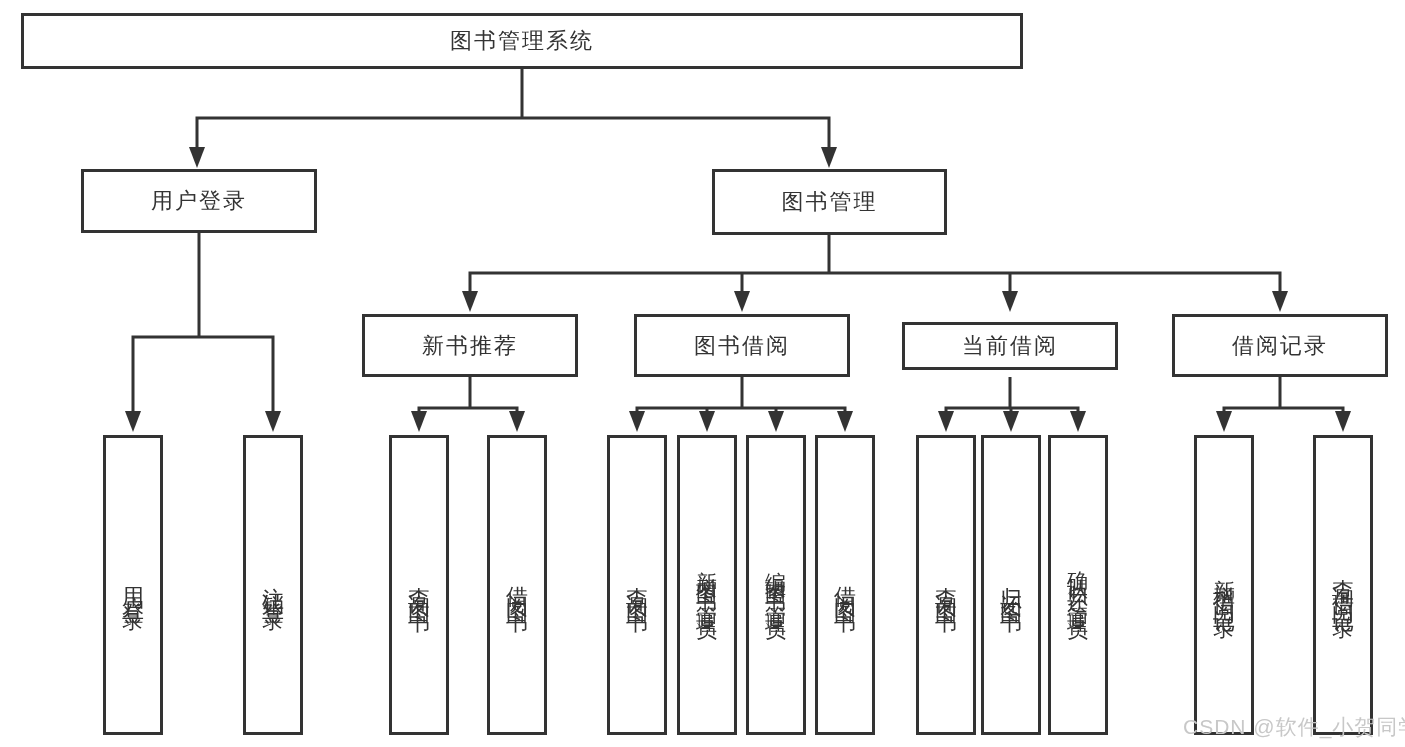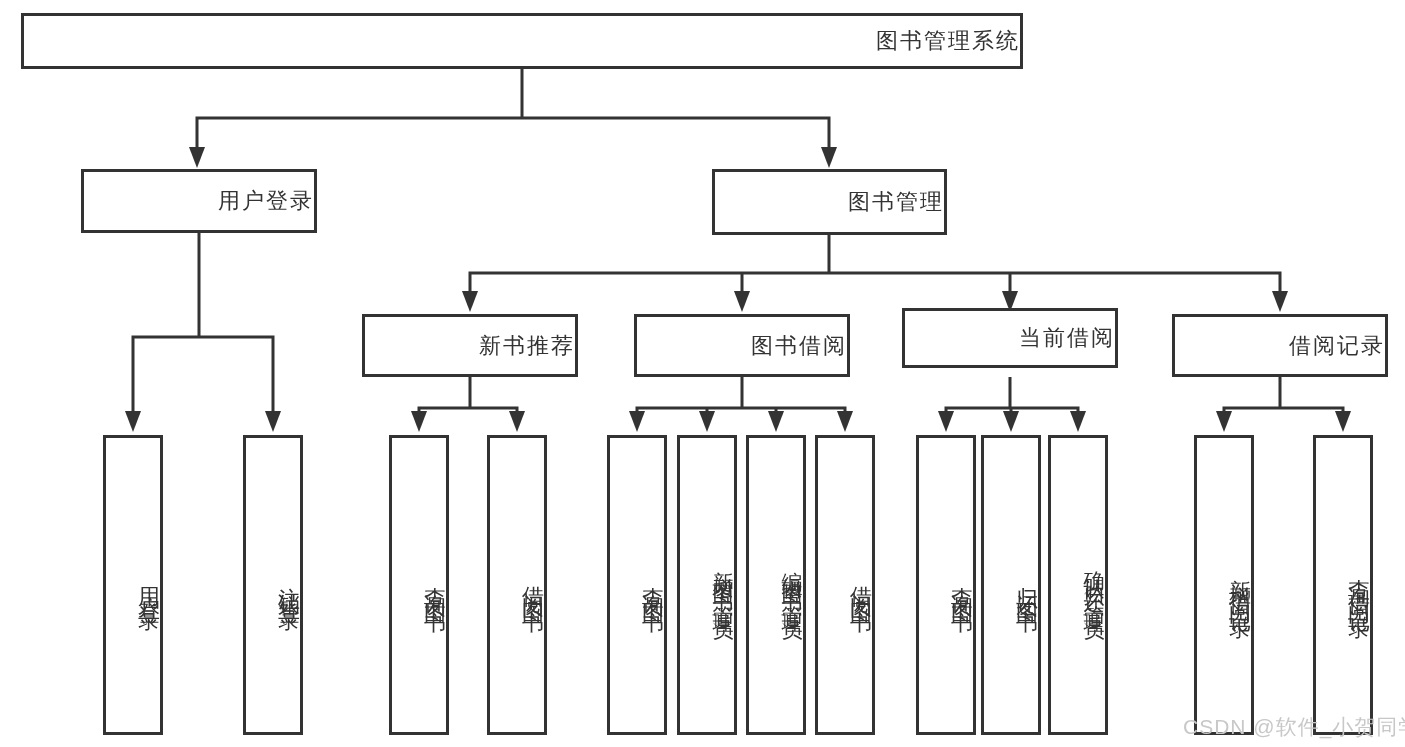--- a/index.html
+++ b/index.html
@@ -10,21 +10,21 @@
     font-family:"Liberation Sans", sans-serif;
     overflow:hidden;
   }
   .wires{position:absolute;left:0;top:0;width:1405px;height:747px;}
   .wires path{stroke:var(--line,#333333);stroke-width:3;fill:none;}
   .wires polygon{fill:var(--line,#333333);stroke:none;}
   .node{
     position:absolute;box-sizing:border-box;
     border:3px solid var(--line,#333333);
     background:#ffffff;
-    display:flex;align-items:center;justify-content:flex-end;
+    display:flex;align-items:center;justify-content:center;
     color:var(--text,#333333);
     font-size:22px;letter-spacing:2px;
     z-index:2;white-space:nowrap;
   }
   .leaf{top:435px;width:60px;height:300px;}
   .leaf .v{
     writing-mode:vertical-rl;
     text-orientation:mixed;
     font-size:22px;line-height:1;letter-spacing:8px;
     white-space:nowrap;
@@ -94,21 +94,21 @@
   <div class="node" style="left:712px;top:169px;width:235px;height:66px">
     <span>图书管理</span>
   </div>
 
   <div class="node" style="left:634px;top:314px;width:216px;height:63px">
     <span>图书借阅</span>
   </div>
   <div class="node" style="left:362px;top:314px;width:216px;height:63px">
     <span>新书推荐</span>
   </div>
-  <div class="node" style="left:902px;top:308px;width:216px;height:60px">
+  <div class="node" style="left:902px;top:322px;width:216px;height:48px">
     <span>当前借阅</span>
   </div>
   <div class="node" style="left:1172px;top:314px;width:216px;height:63px">
     <span>借阅记录</span>
   </div>
 
   <div class="node leaf" style="left:103px">
     <span class="v">用户登录</span>
   </div>
   <div class="node leaf" style="left:243px">

